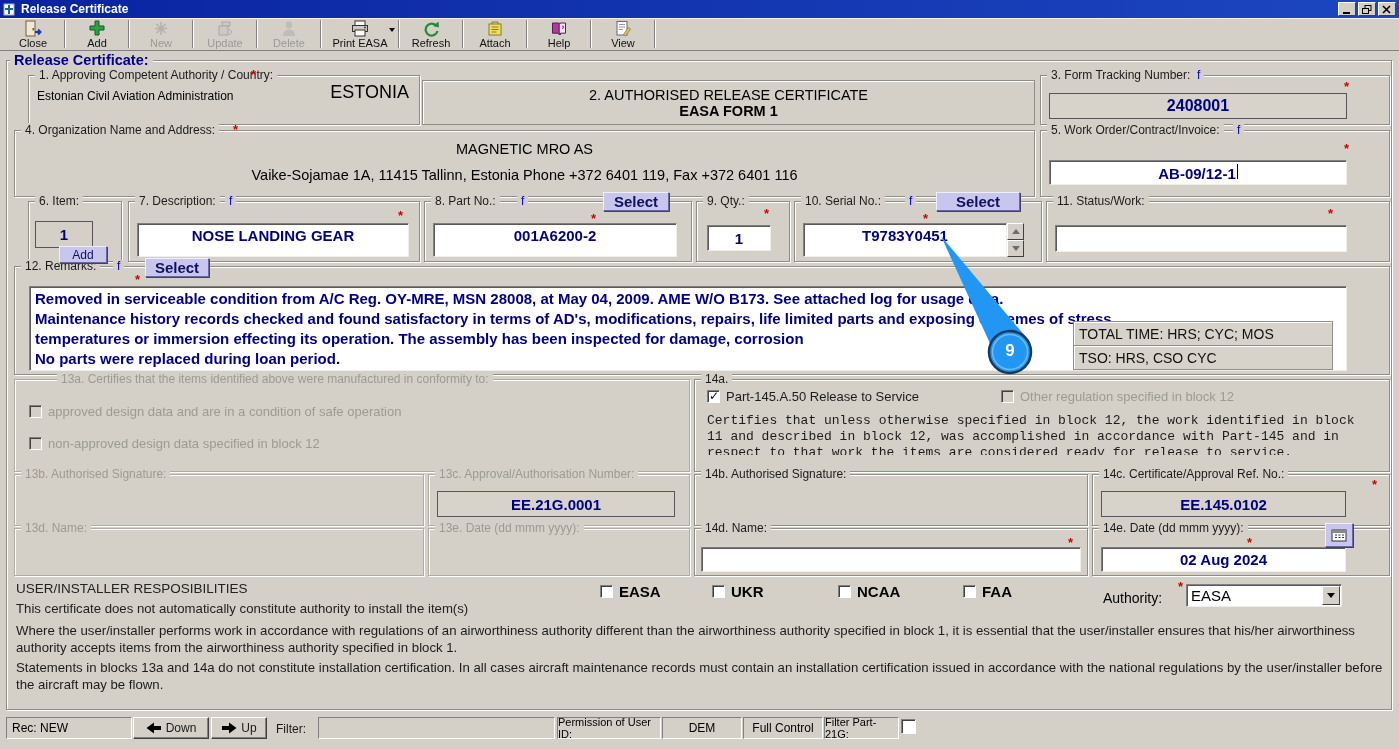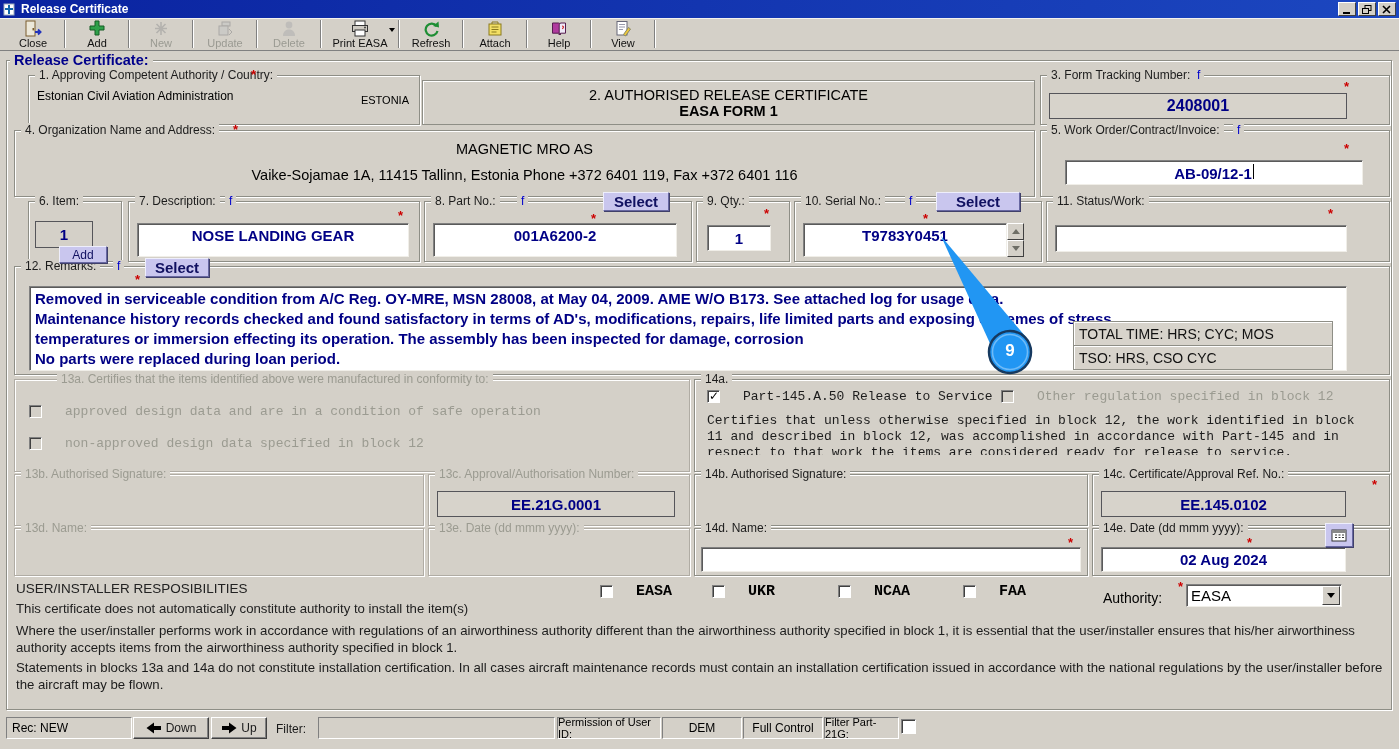--- a/index.html
+++ b/index.html
@@ -70,21 +70,21 @@
   .caret::after { content:""; display:inline-block; width:1px; height:15px; background:#000; margin-left:1px; }
   .selbtn {
     position:absolute; background:#c9c6ee;
     border:1px solid; border-color:#eeeefc #6868a2 #6868a2 #eeeefc;
     box-shadow:1px 1px 0 #40406a;
     color:#101060; font-weight:bold; font-size:15px;
     display:flex; align-items:center; justify-content:center; z-index:6;
   }
   .navyval { color:#000000; font-weight:normal; }
   
-  .cbrow { position:absolute; display:flex; align-items:center; gap:23px; white-space:nowrap;font-family:Liberation Mono, monospace; }
+  .cbrow { position:absolute; display:flex; align-items:center; gap:6px; white-space:nowrap; }
   .cb { width:13px; height:13px; background:#fff;
     border:1px solid; border-color:#808080 #fff #fff #808080;
     box-shadow:inset 1px 1px 0 #404040; position:relative; flex:0 0 13px; }
   .cb.dis { background:#d4d0c8; }
   .cb.checked::after { content:"✓"; position:absolute; left:1px; top:-2px;
     font:bold 12px "DejaVu Sans",sans-serif; color:#000; }
   .cblbl-b { font-weight:bold; font-size:15px; color:#000; }
   .cblbl-g { color:#9b9b91; font-size:13px; }
   
   .spin { position:absolute; width:17px; display:flex; flex-direction:column; }
@@ -261,21 +261,21 @@
     <div class="tsep"></div>
   </div>
 
   <span class="page-title">Release Certificate:</span>
   <div class="gb" id="outergb" style="left:6px; top:60px; width:1386px; height:650px;"></div>
 
   <div class="gb" style="left:28px; top:75px; width:392px; height:50px;">
     <span class="legend">1. Approving Competent Authority / Country:</span>
     <span class="req" style="left:222px; top:-6px;">*</span>
     <div style="position:absolute; left:8px; top:13px;" class="navyval">Estonian Civil Aviation Administration</div>
-    <div style="position:absolute; right:10px; top:6px; font-size:11px;margin-top:12px;" class="navyval">ESTONIA</div>
+    <div style="position:absolute; right:10px; top:6px; font-size:18px;" class="navyval">ESTONIA</div>
   </div>
 
   <div style="position:absolute; left:422px; top:80px; width:613px; height:45px; border:1px solid #8e8e86; box-shadow:inset 1px 1px 0 #fff; display:flex; flex-direction:column; align-items:center; justify-content:center;">
     <div style="font-weight:normal; font-size:14.5px; color:#000;">2. AUTHORISED RELEASE CERTIFICATE</div>
     <div style="font-weight:bold; font-size:14.5px; color:#000;">EASA FORM 1</div>
   </div>
 
   <div class="gb" style="left:1040px; top:75px; width:350px; height:50px;">
     <span class="legend">3. Form Tracking Number:</span>
     <span class="fmark" style="left:152px;">f</span>
@@ -287,21 +287,21 @@
     <span class="legend">4. Organization Name and Address:</span>
     <span class="req" style="left:218px; top:-6px;">*</span>
     <div style="position:absolute; left:0; top:10px; width:100%; text-align:center; font-size:14.5px;" class="navyval">MAGNETIC MRO AS</div>
     <div style="position:absolute; left:0; top:36px; width:100%; text-align:center; font-size:14.5px;" class="navyval">Vaike-Sojamae 1A, 11415 Tallinn, Estonia Phone +372 6401 119, Fax +372 6401 116</div>
   </div>
 
   <div class="gb" style="left:1040px; top:130px; width:350px; height:67px;">
     <span class="legend">5. Work Order/Contract/Invoice:</span>
     <span class="fmark" style="left:192px;">f</span>
     <span class="req" style="right:40px; top:13px;">*</span>
-    <div class="inp" style="left:24px; top:29px; width:298px; height:25px;">
+    <div class="inp" style="left:8px; top:29px; width:298px; height:25px;">
         <span class="caret">AB-09/12-1</span>
       </div>
   </div>
 
   <div class="gb" style="left:28px; top:201px; width:94px; height:61px;">
     <span class="legend">6. Item:</span>
     <div class="flatbox" style="left:6px; top:19px; width:58px; height:27px; font-size:15px; background:#d4d0c8;">1</div>
     <div class="selbtn" style="left:30px; top:44px; width:48px; height:17px; font-size:12px; font-weight:normal;">Add</div>
   </div>
 

